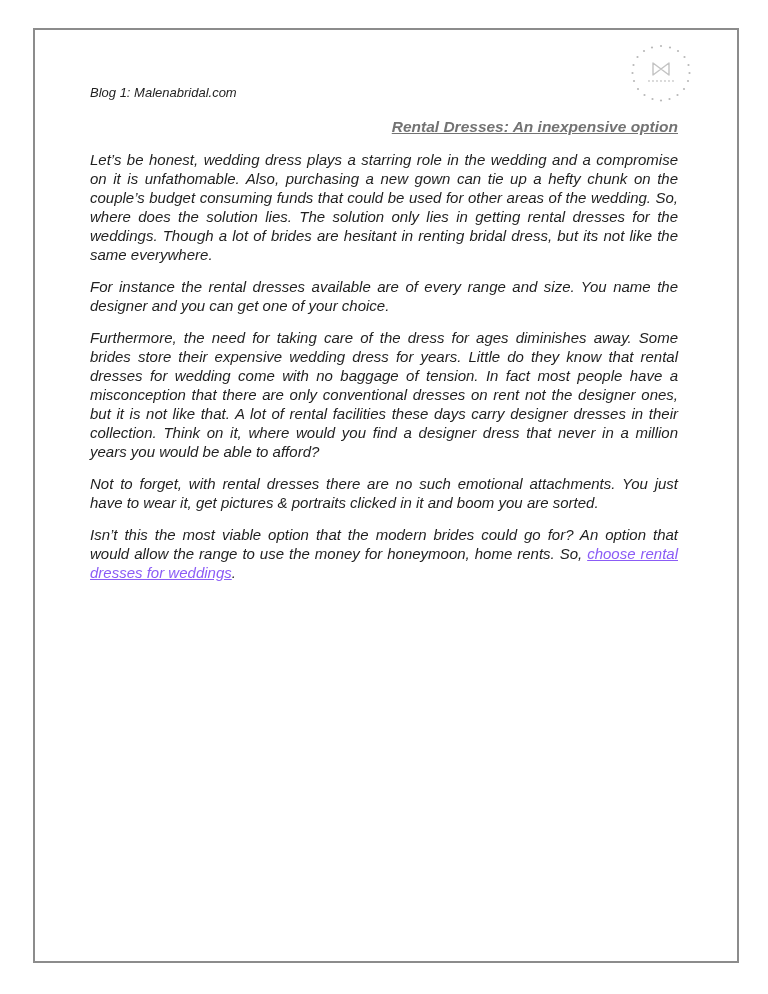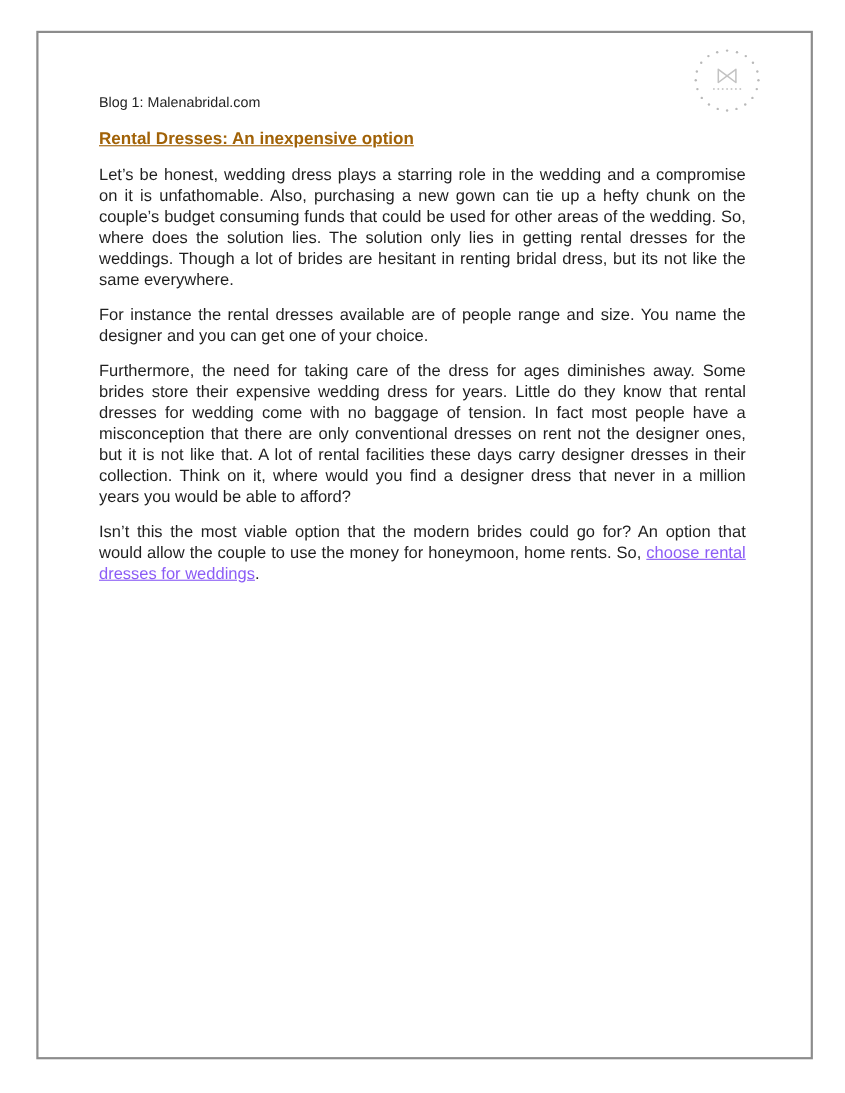--- a/index.html
+++ b/index.html
@@ -30,32 +30,33 @@
     top: 40px;
     width: 76px;
     height: 68px;
   }
   .content {
     position: absolute;
     left: 90px;
     width: 588px;
     top: 84px;
     color: #1f1f1f;
+    font-style: italic;
   }
   .doc-header {
     font-size: 13px;
     line-height: 18px;
   }
   .doc-title {
     margin: 16px 0 14px 0;
-    text-align: left;
+    text-align: right;
     font-size: 15.5px;
     font-weight: bold;
     text-decoration: underline;
-    color: #a16207;
+    color: #737373;
   }
   .body-text p {
     margin: 0 0 13px 0;
     font-size: 15px;
     line-height: 19px;
     text-align: justify;
   }
   .doc-link {
     color: #8b5cf6;
     text-decoration: underline;
@@ -113,23 +114,24 @@
   <div class="content">
 
     <div class="doc-header">Blog 1: Malenabridal.com</div>
 
     <h1 class="doc-title">Rental Dresses: An inexpensive option</h1>
 
     <div class="body-text">
       <p>Let’s be honest, wedding dress plays a starring role in the wedding and a compromise on it is unfathomable.  Also, purchasing a new gown can tie up a hefty chunk on the couple’s budget consuming funds that could be used for other areas of the wedding. So, where does the solution lies. The solution only lies in getting rental dresses for the weddings. Though a lot of brides are hesitant in renting bridal dress, but its not like the same everywhere.</p>
 
 
-      <p>For instance the rental dresses available are of people range and size. You name the designer and you can get one of your choice.</p>
+      <p>For instance the rental dresses available are of every range and size. You name the designer and you can get one of your choice.</p>
 
       <p>Furthermore, the need for taking care of the dress for ages diminishes away. Some brides store their expensive wedding dress for years. Little do they know that rental dresses for wedding come with no baggage of tension. In fact most people have a misconception that there are only conventional dresses on rent not the designer ones, but it is not like that. A lot of rental facilities these days carry designer dresses in their collection. Think on it, where would you find a designer dress that never in a million years you would be able to afford?</p>
 
+      <p>Not to forget, with rental dresses there are no such emotional attachments. You just have to wear it, get pictures &amp; portraits clicked in it and boom you are sorted.</p>
 
-      <p><span>Isn’t this the most viable option that the modern brides could go for? An option that would allow the couple to use the money for honeymoon, home rents. So, </span><a class="doc-link">choose rental dresses for weddings</a><span>.</span></p>
+      <p><span>Isn’t this the most viable option that the modern brides could go for? An option that would allow the range to use the money for honeymoon, home rents. So, </span><a class="doc-link">choose rental dresses for weddings</a><span>.</span></p>
     </div>
 
   </div>
 
 </div>
 
 </body></html>

